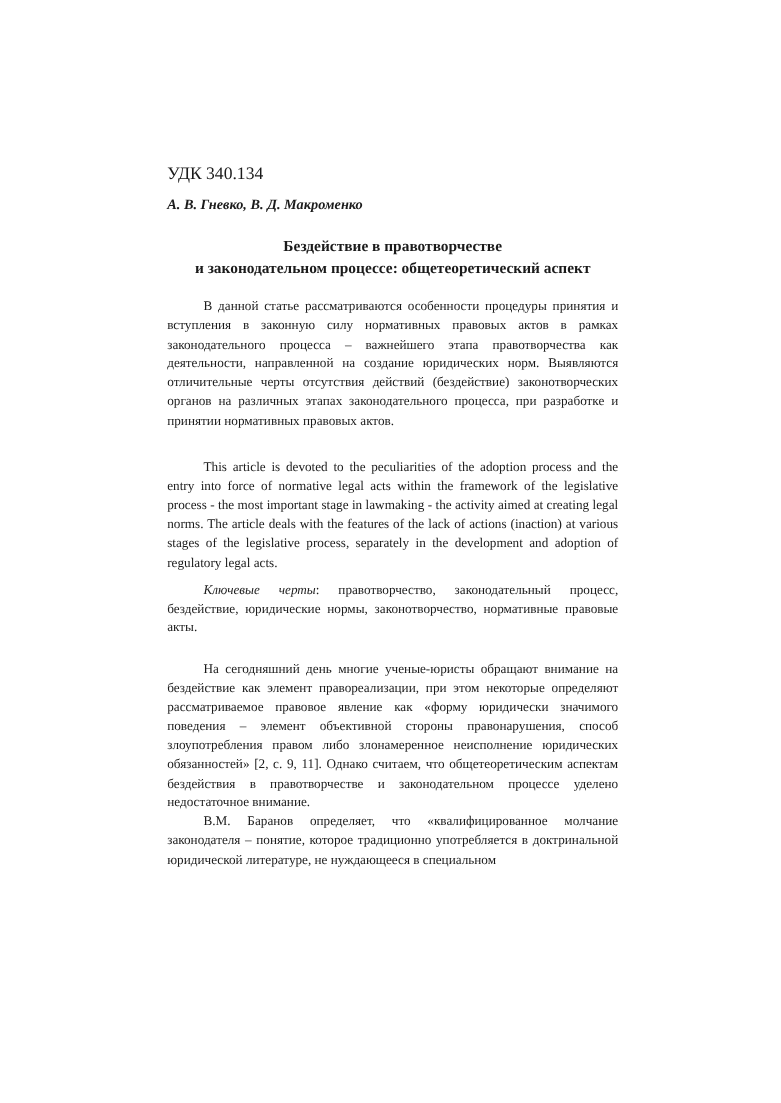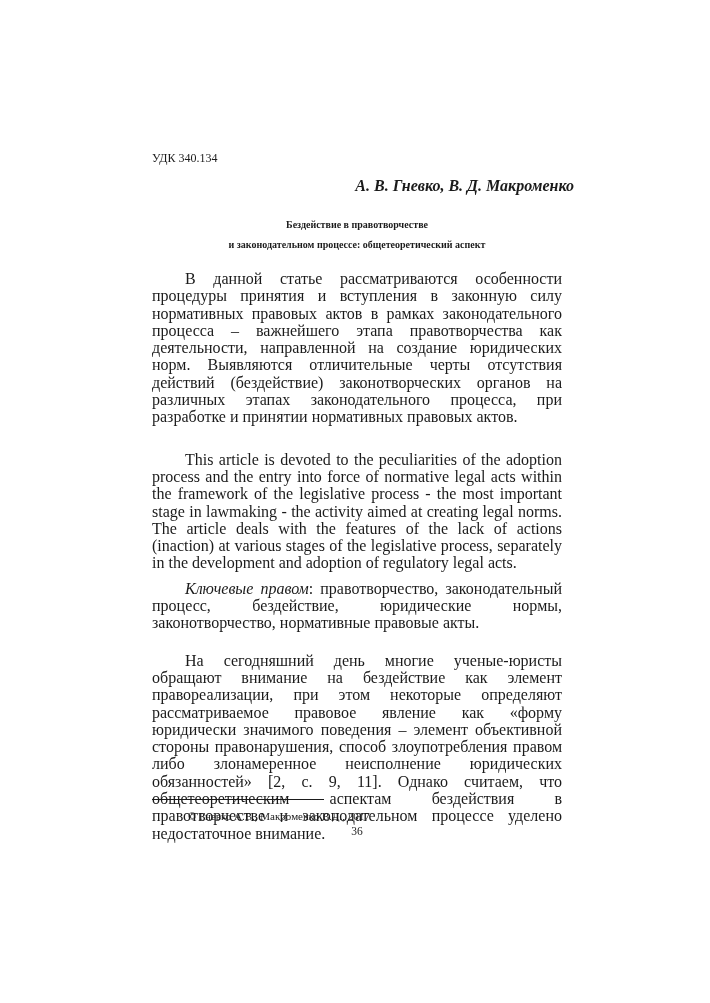--- a/index.html
+++ b/index.html
@@ -16,44 +16,44 @@
     font-family: "Liberation Serif", "DejaVu Serif", serif;
     overflow: hidden;
   }
   .content {
     position: absolute;
     left: 152px;
     top: 150px;
     width: 410px;
   }
   .udc {
-    font-size: 12px;
+    font-size: 16px;
     line-height: 17px;
   }
   .authors {
     margin-top: 10px;
     margin-right: -12px;
-    font-size: 16px;
+    font-size: 13px;
     line-height: 17px;
     font-weight: bold;
     font-style: italic;
-    text-align: right;
+    text-align: left;
   }
   .title {
     width: 440px;
     margin: 21px 0 0 -15px;
-    font-size: 10px;
+    font-size: 14px;
     line-height: 20px;
     font-weight: bold;
     text-align: center;
     white-space: pre-line;
   }
   p {
     margin: 0;
-    font-size: 16px;
+    font-size: 12px;
     line-height: 17.3px;
     text-align: justify;
     text-indent: 33px;
   }
   .abstract-ru { margin-top: 15px; }
   .abstract-en { margin-top: 25px; }
   .kw-ru { margin-top: 8px; }
   .kw-en { margin-top: 13px; }
   .body-para-1 { margin-top: 20px; }
   .body-para-2 { margin-top: 0; }
@@ -92,25 +92,21 @@
 
     <div class="authors">А. В. Гневко, В. Д. Макроменко</div>
 
     <div class="title">Бездействие в правотворчестве
 и законодательном процессе: общетеоретический аспект</div>
 
     <p class="abstract-ru">В данной статье рассматриваются особенности процедуры принятия и вступления в законную силу нормативных правовых актов в рамках законодательного процесса – важнейшего этапа правотворчества как деятельности, направленной на создание юридических норм. Выявляются отличительные черты отсутствия действий (бездействие) законотворческих органов на различных этапах законодательного процесса, при разработке и принятии нормативных правовых актов.</p>
 
     <p class="abstract-en">This article is devoted to the peculiarities of the adoption process and the entry into force of normative legal acts within the framework of the legislative process - the most important stage in lawmaking - the activity aimed at creating legal norms. The article deals with the features of the lack of actions (inaction) at various stages of the legislative process, separately in the development and adoption of regulatory legal acts.</p>
 
-    <p class="kw-ru"><span class="kw-label">Ключевые правом</span><span>: правотворчество, законодательный процесс, бездействие, юридические нормы, законотворчество, нормативные правовые акты.</span></p>
+    <p class="kw-ru"><span class="kw-label">Ключевые черты</span><span>: правотворчество, законодательный процесс, бездействие, юридические нормы, законотворчество, нормативные правовые акты.</span></p>
 
 
     <p class="body-para-1">На сегодняшний день многие ученые-юристы обращают внимание на бездействие как элемент правореализации, при этом некоторые определяют рассматриваемое правовое явление как «форму юридически значимого поведения – элемент объективной стороны правонарушения, способ злоупотребления правом либо злонамеренное неисполнение юридических обязанностей» [2, с. 9, 11]. Однако считаем, что общетеоретическим аспектам бездействия в правотворчестве и законодательном процессе уделено недостаточное внимание.</p>
 
+    <p class="body-para-2">В.М. Баранов определяет, что «квалифицированное молчание законодателя – понятие, которое традиционно употребляется в доктринальной юридической литературе, не нуждающееся в специальном</p>
   </div>
 
-  <div class="footer">
-    <div class="footnote-rule"></div>
-    <div class="copyright">© Гневко А.В., Макроменко В.Д., 2017</div>
-    <div class="page-number">36</div>
-  </div>
 </div>
 
 </body></html>

